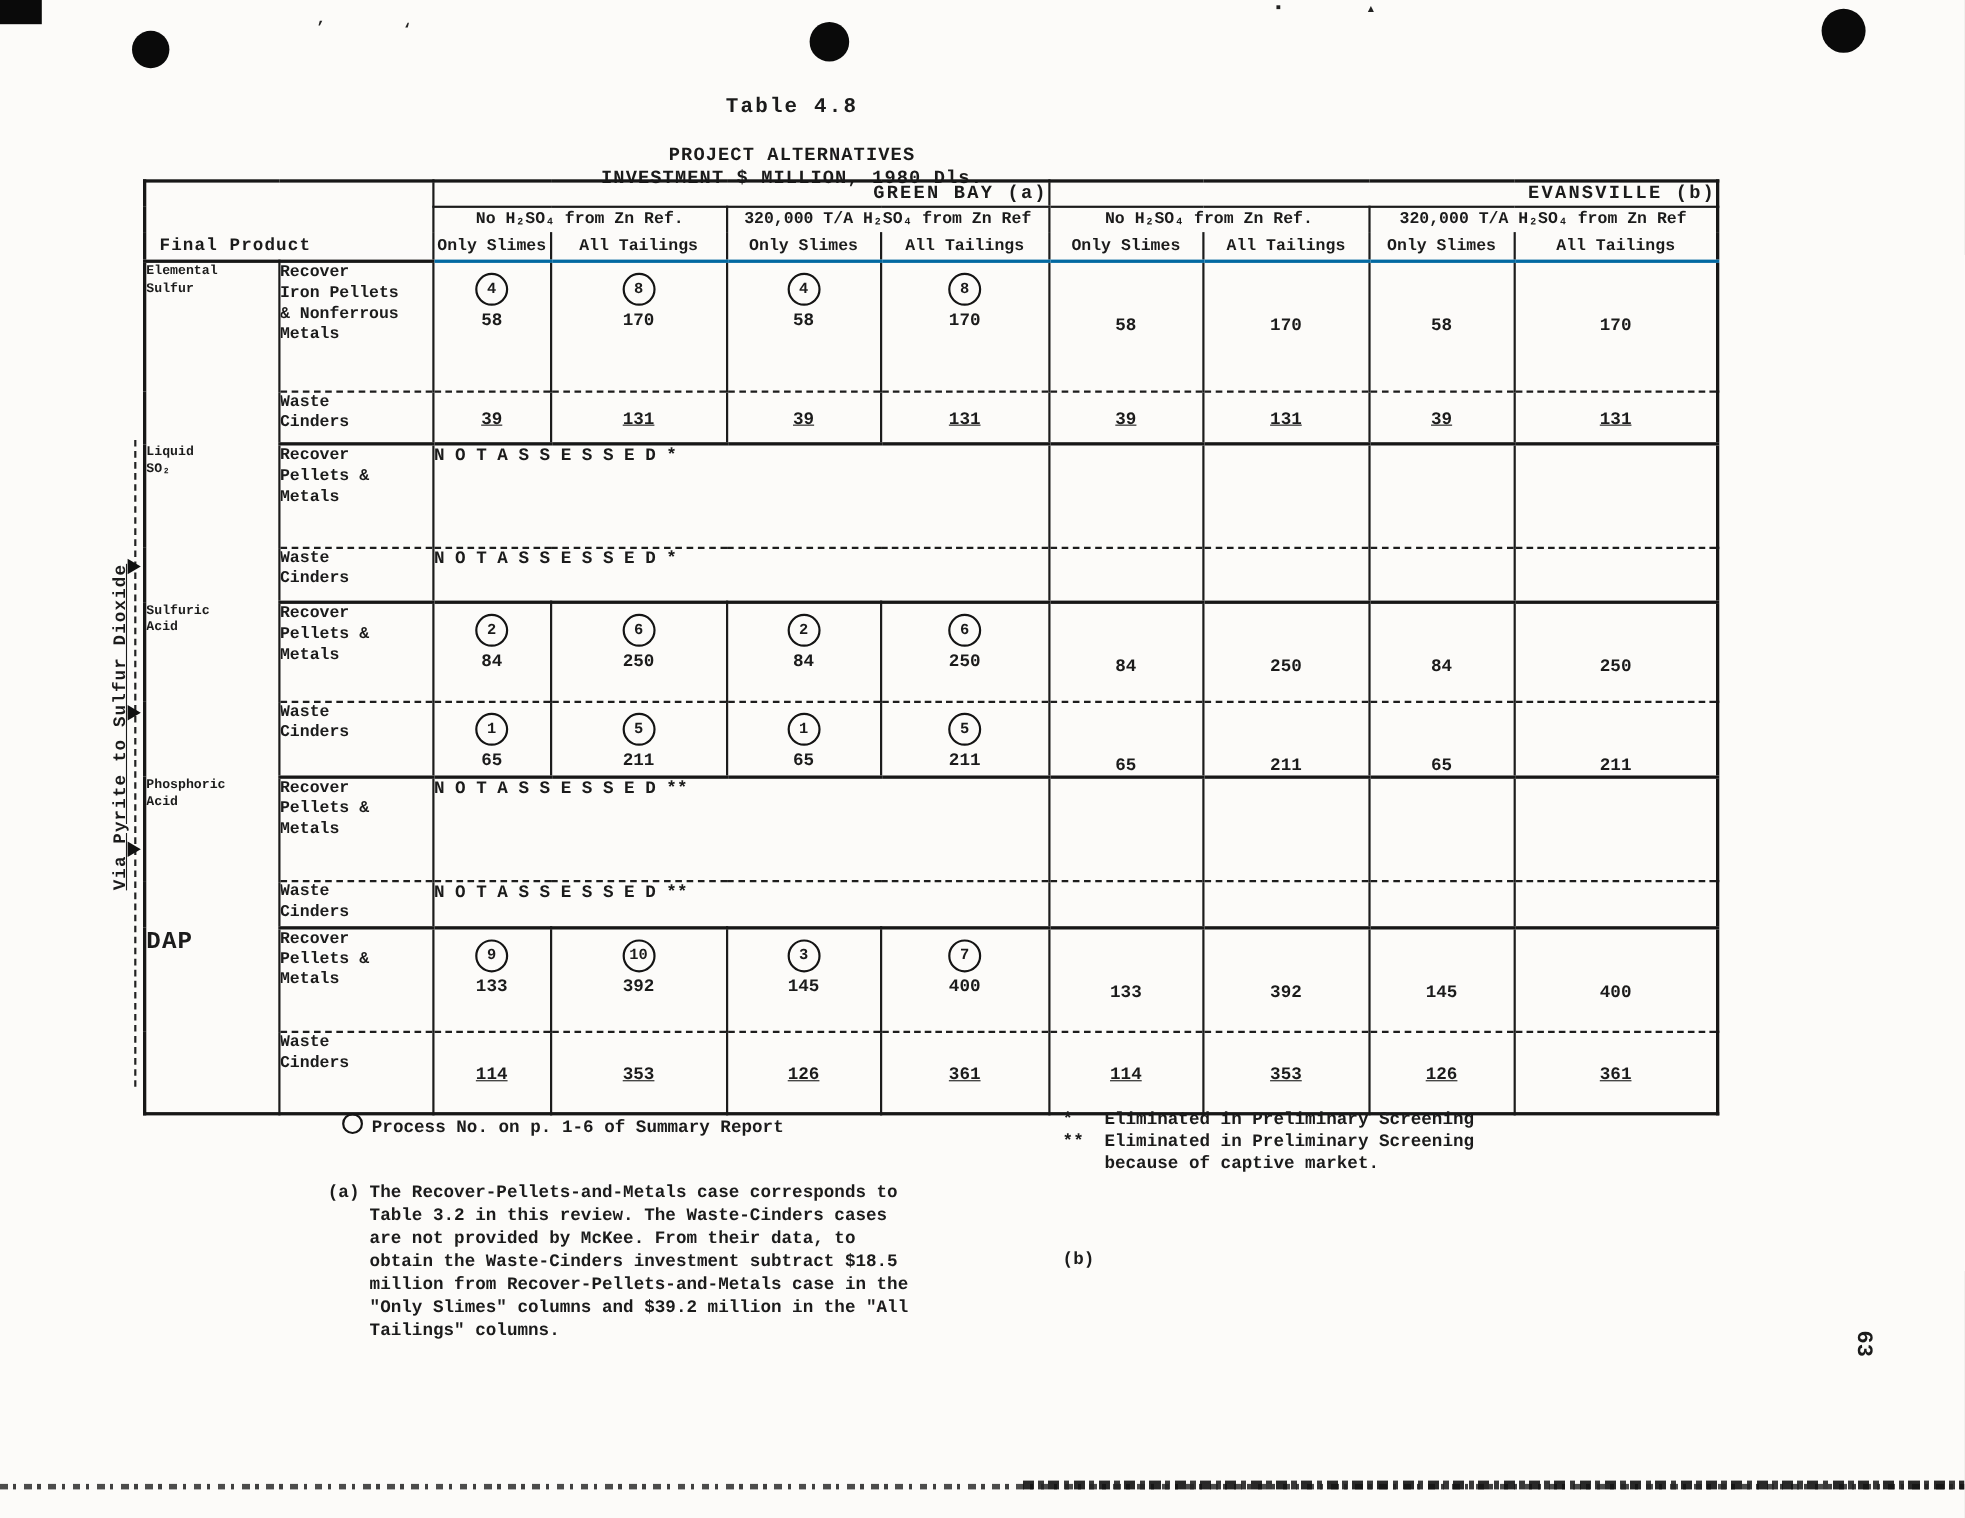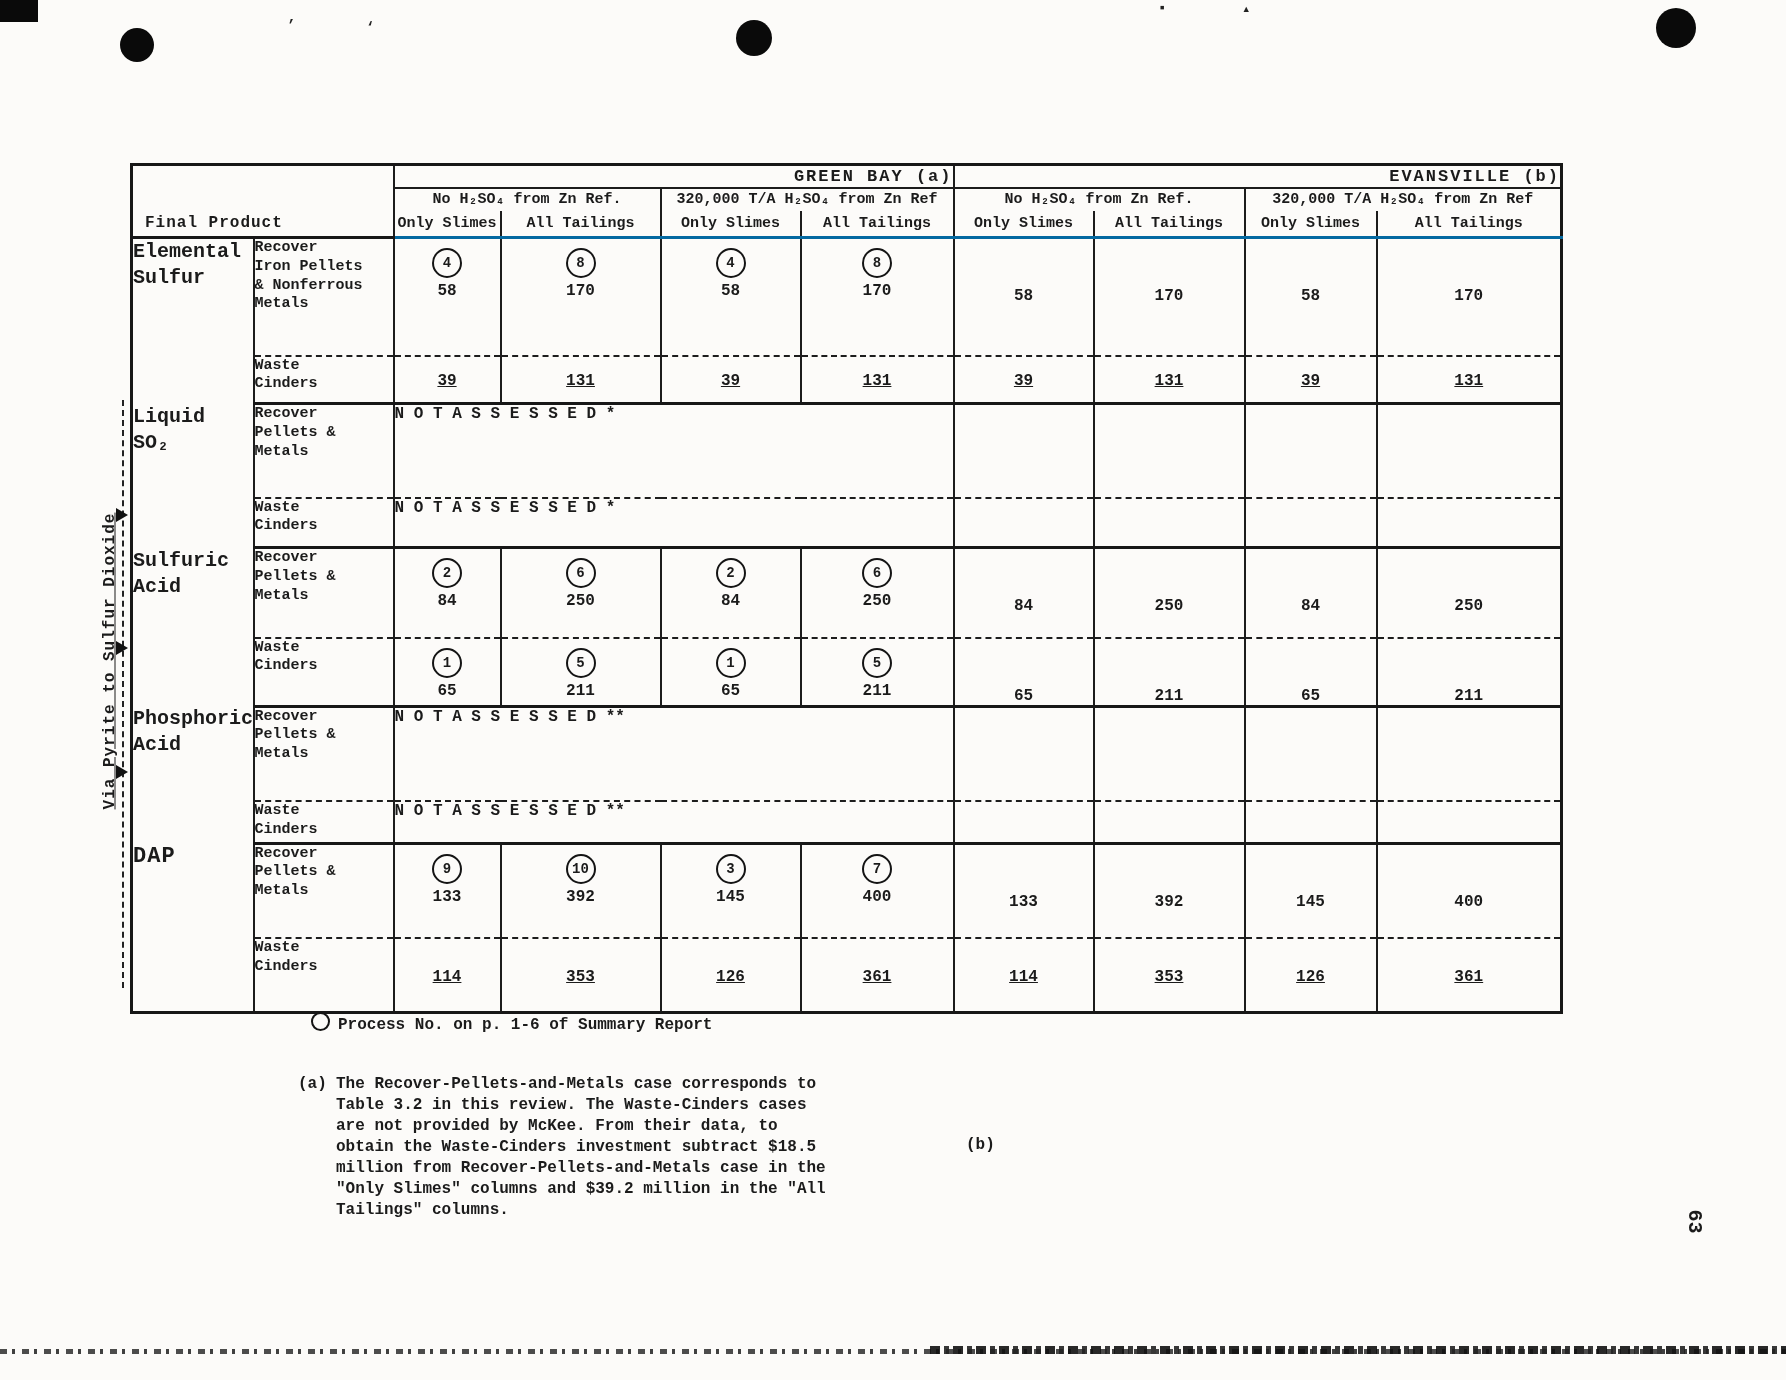--- a/index.html
+++ b/index.html
@@ -19,21 +19,21 @@
   .t-line1{margin-top:24px;font-size:17px;letter-spacing:1px;}
   .t-line2{margin-top:2px;font-size:17px;letter-spacing:1px;}
   
   table.tbl{position:absolute;left:130px;top:163px;width:1430px;border-collapse:collapse;table-layout:fixed;
             border:3px solid #171717;}
   .tbl td{padding:0;vertical-align:top;overflow:hidden;}
   .tbl .site{border-left:2px solid #1c1c1c;border-bottom:2px solid #1c1c1c;text-align:right;font-size:17px;letter-spacing:2px;vertical-align:middle;}
   .tbl .acid{border-left:2px solid #1c1c1c;text-align:center;font-size:15px;vertical-align:middle;white-space:nowrap;}
   .tbl .th2{border-left:2px solid #1c1c1c;border-bottom:3px solid #0369a1;text-align:center;font-size:15px;vertical-align:middle;white-space:nowrap;}
   .tbl .fp{border-bottom:3px solid #171717;vertical-align:bottom;font-size:16px;letter-spacing:1px;padding:0 0 4px 12px;}
-  .prod{border-left:2px solid #1c1c1c;vertical-align:middle;white-space:pre-line;font-size:20px;padding-left:10px;line-height:1.3;}
+  .prod{border-left:2px solid #1c1c1c;vertical-align:middle;white-space:pre-line;font-size:12px;padding-left:10px;line-height:1.3;}
   .prod.first{border-left:none;}
   .prod.dap{font-size:22px;letter-spacing:1px;}
   .sublabel{border-left:2px solid #1c1c1c;vertical-align:top;white-space:pre-line;font-size:15px;line-height:1.25;padding:10px 2px 0 8px;}
   .dc{border-left:2px solid #1c1c1c;text-align:center;}
   .dc .circ{display:inline-flex;margin-top:9px;width:26px;height:26px;border:2px solid #141414;border-radius:50%;
             align-items:center;justify-content:center;font-size:14px;}
   .dc .circ:empty{visibility:hidden;}
   .dc .val{font-size:16px;margin-top:4px;}
   tr.nocirc .dc{vertical-align:middle;text-decoration:underline;}
   tr.rec td.dashed, tr.rec .sublabel.dashed{border-bottom:2px dashed #1d1d1d;}
@@ -65,20 +65,25 @@
   <div class="dot" style="left:120px;top:28px;width:34px;height:34px;"></div>
   <div class="dot" style="left:736px;top:20px;width:36px;height:36px;"></div>
   <div class="dot" style="left:1656px;top:8px;width:40px;height:40px;"></div>
   <span class="tick" style="left:287px;top:18px;">’</span>
   <span class="tick" style="left:366px;top:20px;">‘</span>
   <span class="tick" style="left:1158px;top:0px;">▪</span>
   <span class="tick" style="left:1242px;top:0px;">▴</span>
   <div class="noise"></div>
   <div class="noise2"></div>
 
+  <div class="titleblock">
+    <div class="t-label">Table 4.8</div>
+    <div class="t-line1">PROJECT ALTERNATIVES</div>
+    <div class="t-line2">INVESTMENT  $ MILLION, 1980 Dls.</div>
+  </div>
 
   <div class="bracket-line"></div>
   <div class="fork" style="top:508px;"></div>
   <div class="fork" style="top:641px;"></div>
   <div class="fork" style="top:765px;"></div>
   <div class="vlabel">Via Pyrite to Sulfur Dioxide</div>
 
   <table class="tbl">
     <colgroup>
       <col style="width:122px">
@@ -274,20 +279,25 @@
             <div class="val">361</div>
           </td>
     </tr>
   </tbody>
     </table>
 
   <div class="fn-circle-row">
     <span class="o-glyph"></span><span>Process No. on p. 1-6 of Summary Report</span>
   </div>
 
+  <div class="fn-stars">
+    <div><span class="mk">*</span><span>Eliminated in Preliminary Screening</span></div>
+    <div><span class="mk">**</span><span>Eliminated in Preliminary Screening</span></div>
+    <div><span class="mk"></span><span>because of captive market.</span></div>
+  </div>
 
   <div class="fn-a">
     <span class="mk">(a)</span>
     <span class="txt">The Recover-Pellets-and-Metals case corresponds to
 Table 3.2 in this review.  The Waste-Cinders cases
 are not provided by McKee.  From their data, to
 obtain the Waste-Cinders investment subtract $18.5
  million from Recover-Pellets-and-Metals case in the
 "Only Slimes" columns and $39.2 million in the "All
 Tailings" columns.</span>

